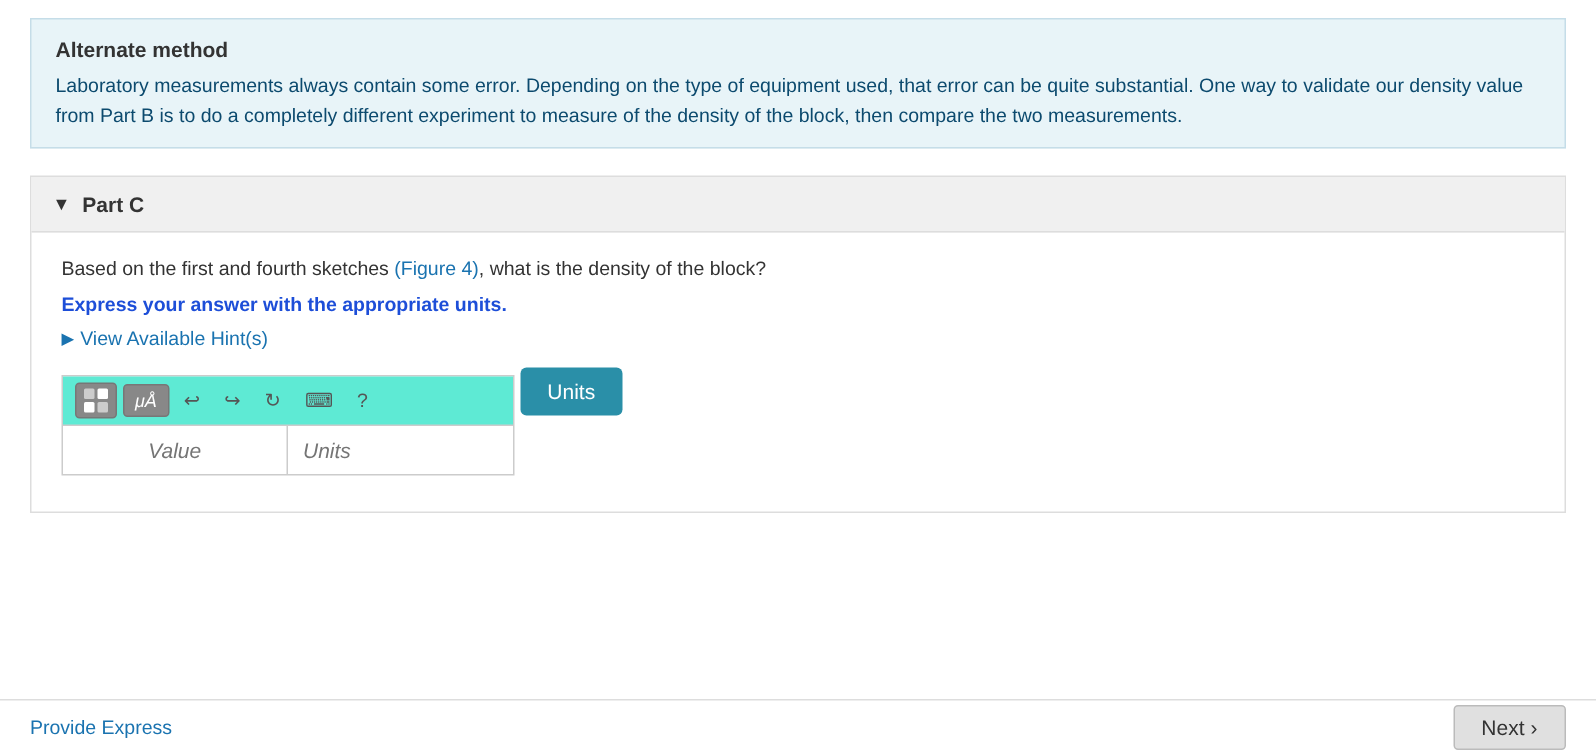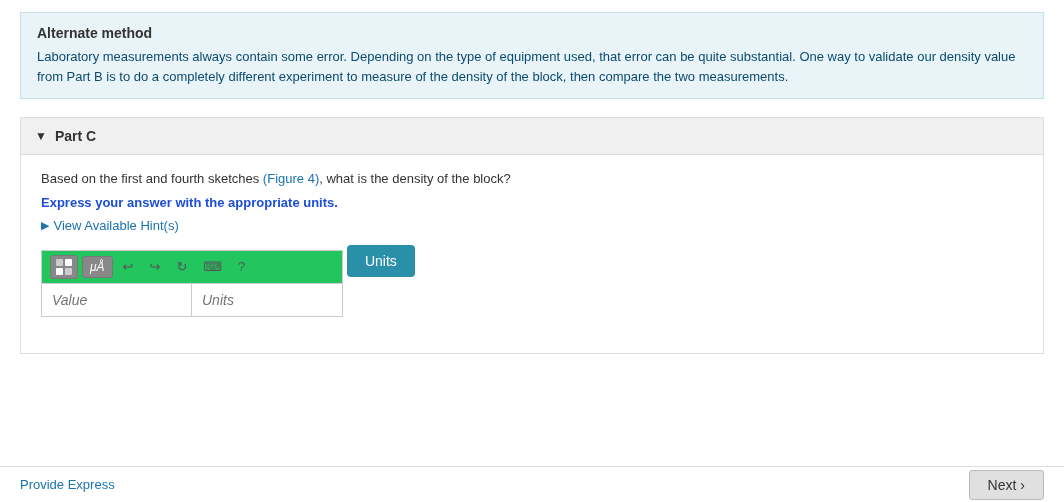--- a/index.html
+++ b/index.html
@@ -59,21 +59,21 @@
       margin-right: 8px;
       color: #333;
     }
     .part-c-title {
       font-weight: bold;
       font-size: 14px;
       color: #333;
     }
 
     .part-c-body {
-      padding: 14px 20px 24px 20px;
+      padding: 14px 20px 12px 20px;
     }
 
     .question-text {
       font-size: 13px;
       color: #333;
       margin-bottom: 6px;
       line-height: 1.5;
     }
     .figure-link {
       color: #1a73b0;
@@ -103,21 +103,21 @@
 
     
     .input-widget {
       border: 1px solid #ccc;
       display: inline-flex;
       flex-direction: column;
       background: #fff;
       margin-bottom: 12px;
     }
     .input-toolbar {
-      background: #22c55e;
+      background: #5eead4;
       border-bottom: 1px solid #ccc;
       padding: 4px 8px;
       display: flex;
       align-items: center;
       gap: 4px;
     }
     .toolbar-btn {
       background: none;
       border: 1px solid transparent;
       cursor: pointer;
@@ -156,20 +156,21 @@
     }
     .value-input {
       border: none;
       border-right: 1px solid #ccc;
       padding: 8px 10px;
       font-size: 14px;
       color: #be185d;
       font-style: italic;
       width: 150px;
       outline: none;
+      text-align: center;
     }
     .units-input {
       border: none;
       padding: 8px 10px;
       font-size: 14px;
       color: #aaa;
       font-style: italic;
       width: 150px;
       outline: none;
     }

